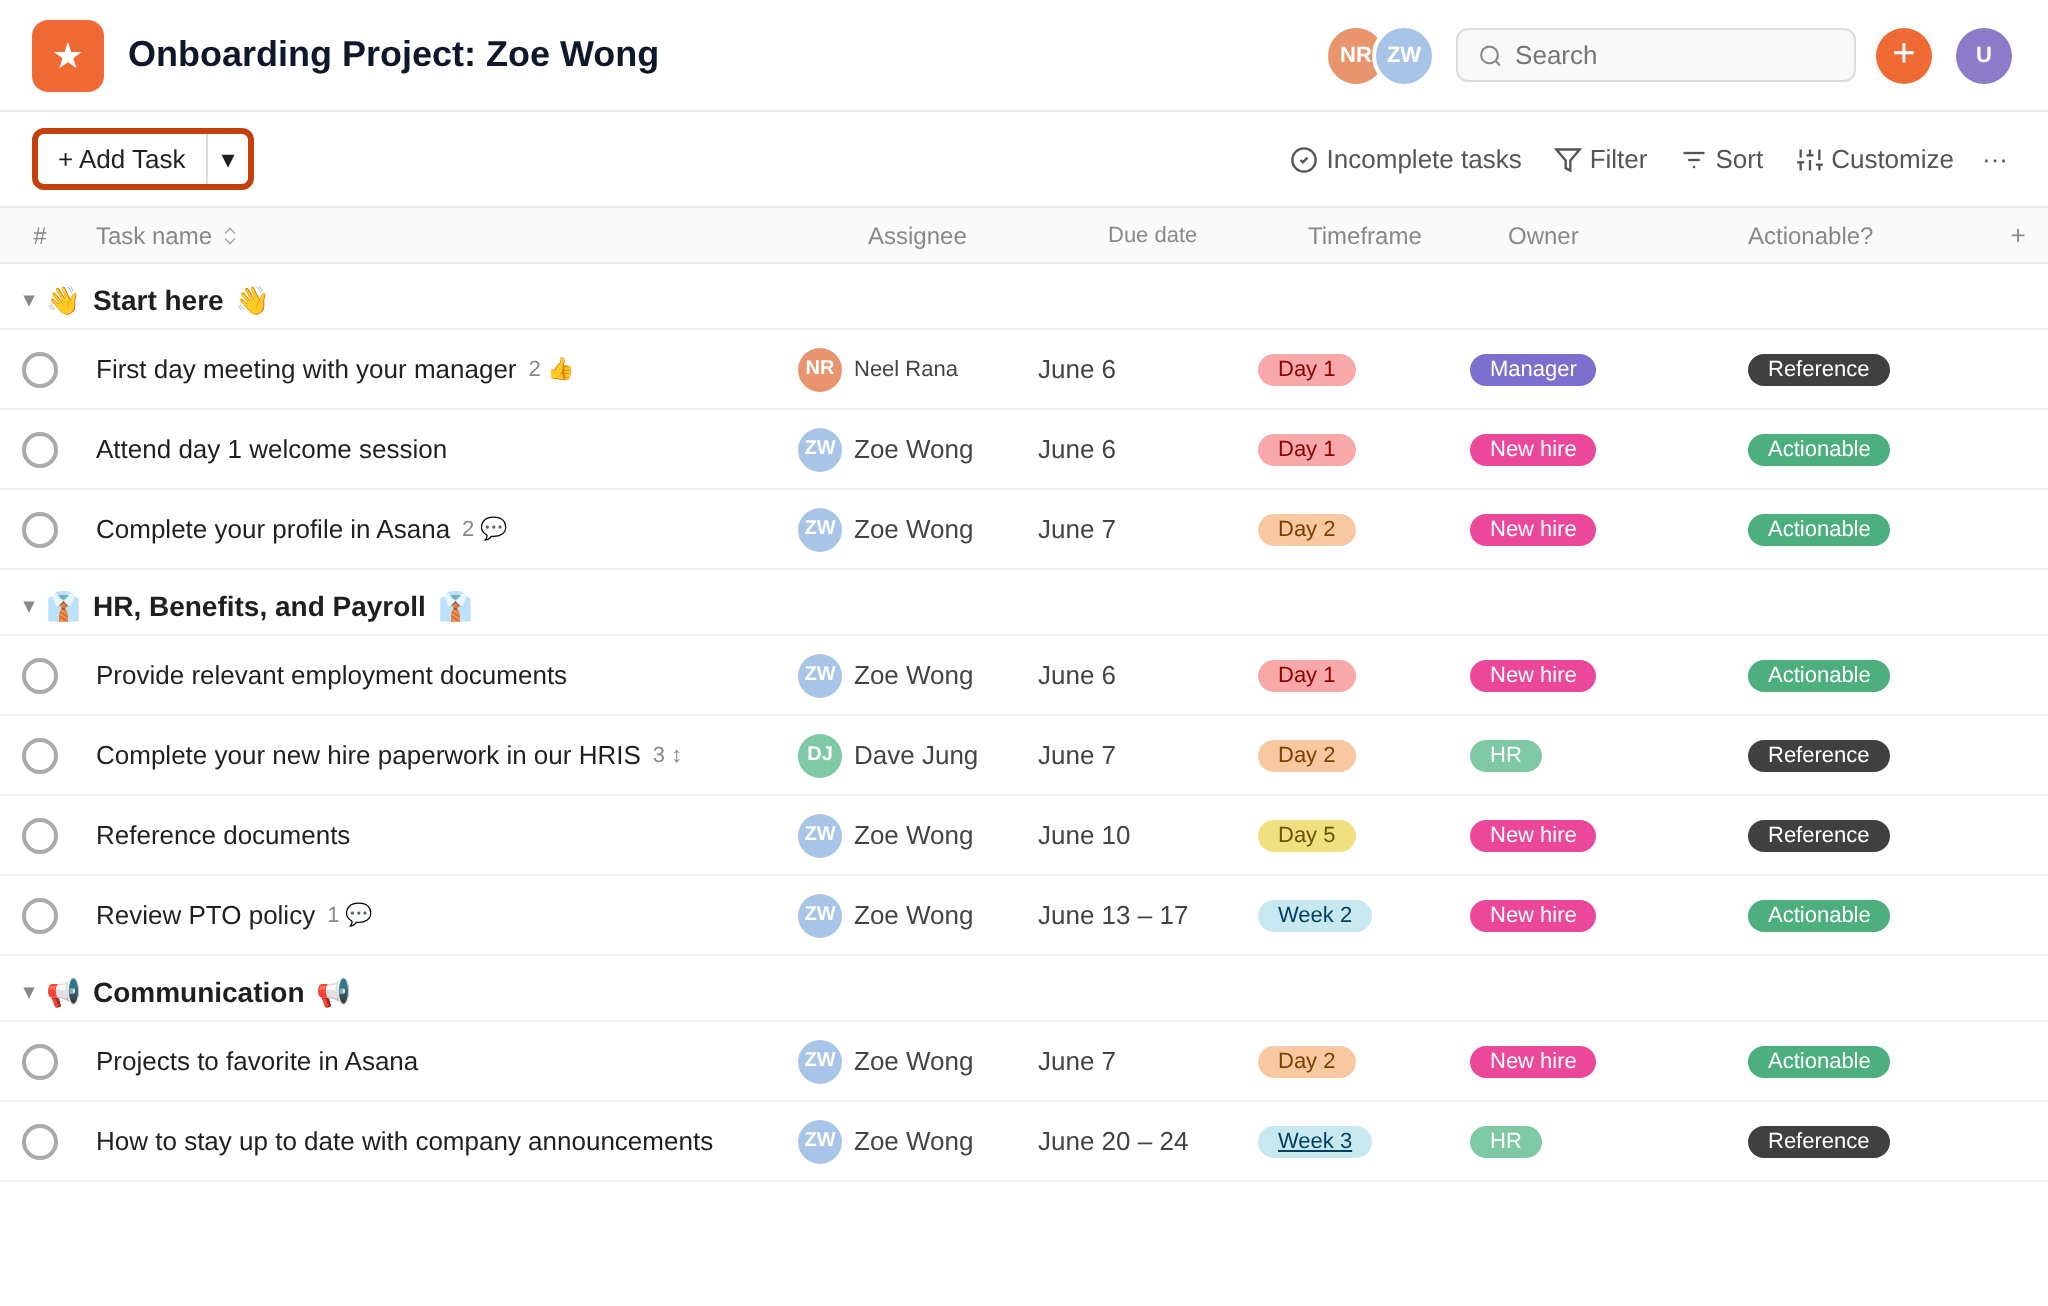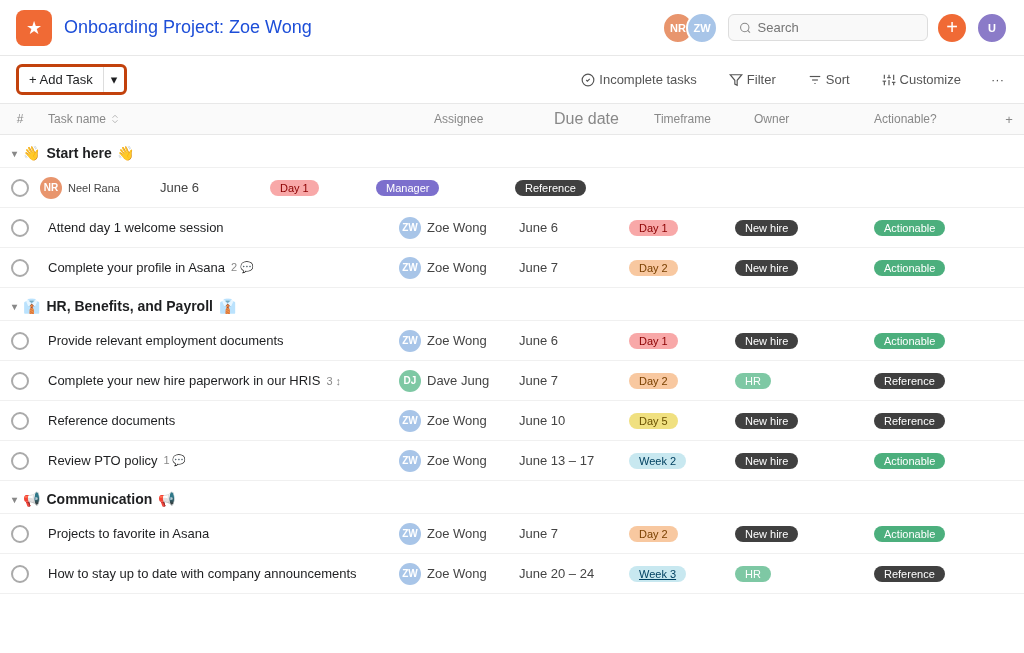--- a/index.html
+++ b/index.html
@@ -1,48 +1,48 @@
 <!DOCTYPE html>
 <html><head>
   <meta charset="utf-8">
   <style>
     * { box-sizing: border-box; margin: 0; padding: 0; }
     body { font-family: -apple-system, BlinkMacSystemFont, 'Segoe UI', sans-serif; background: #fff; color: #1e1f21; font-size: 13px; }
 
     
     .header { display: flex; align-items: center; padding: 8px 16px; border-bottom: 1px solid #e8e8e8; height: 56px; gap: 12px; }
     .app-icon { width: 36px; height: 36px; background: #f06a35; border-radius: 8px; display: flex; align-items: center; justify-content: center; color: white; font-size: 18px; flex-shrink: 0; }
-    .project-title { font-size: 18px; font-weight: 400; color: #1d4ed8; flex: 1; }
+    .project-title { font-size: 18px; font-weight: 700; color: #0f172a; flex: 1; }
     .header-right { display: flex; align-items: center; gap: 10px; margin-left: auto; }
     .avatar-group { display: flex; }
     .avatar { width: 32px; height: 32px; border-radius: 50%; background: #ccc; border: 2px solid white; overflow: hidden; display: flex; align-items: center; justify-content: center; font-size: 11px; font-weight: 600; color: #fff; }
     .avatar:nth-child(2) { margin-left: -8px; }
     .avatar-neel { background: #e8956d; }
     .avatar-zoe { background: #a8c5e8; }
     .avatar-user { background: #8b7bc8; }
     .search-bar { display: flex; align-items: center; border: 1px solid #ddd; border-radius: 6px; padding: 5px 10px; gap: 6px; width: 200px; background: #f9f9f9; }
     .search-bar input { border: none; background: transparent; outline: none; font-size: 13px; width: 100%; color: #555; }
     .add-btn { width: 28px; height: 28px; background: #f06a35; border-radius: 50%; display: flex; align-items: center; justify-content: center; color: white; font-size: 20px; cursor: pointer; font-weight: 300; }
 
     
     .toolbar { display: flex; align-items: center; padding: 8px 16px; border-bottom: 1px solid #e8e8e8; gap: 8px; }
     .add-task-btn { display: flex; align-items: center; border: 3px solid #c2410c; border-radius: 6px; overflow: hidden; font-size: 13px; }
     .add-task-main { padding: 5px 10px; cursor: pointer; display: flex; align-items: center; gap: 4px; }
     .add-task-dropdown { padding: 5px 7px; border-left: 1px solid #ddd; cursor: pointer; }
-    .toolbar-right { margin-left: auto; display: flex; align-items: center; gap: 20px; }
+    .toolbar-right { margin-left: auto; display: flex; align-items: center; gap: 4px; }
     .toolbar-btn { display: flex; align-items: center; gap: 4px; font-size: 13px; color: #555; cursor: pointer; padding: 4px 6px; border-radius: 4px; }
     .more-btn { color: #555; cursor: pointer; padding: 4px; }
 
     
     .table-container { overflow-y: auto; height: calc(100vh - 115px); }
     .table-header { display: flex; align-items: center; border-bottom: 1px solid #e8e8e8; padding: 6px 0; background: #fafafa; position: sticky; top: 0; z-index: 10; }
     .col-hash { width: 40px; text-align: center; color: #888; font-size: 12px; flex-shrink: 0; }
     .col-task { flex: 1; padding: 0 8px; color: #888; font-size: 12px; display: flex; align-items: center; gap: 4px; }
     .col-assignee { width: 120px; color: #888; font-size: 12px; flex-shrink: 0; }
-    .col-due { width: 100px; color: #888; font-size: 16px; flex-shrink: 0; }
+    .col-due { width: 100px; color: #888; font-size: 11px; flex-shrink: 0; }
     .col-timeframe { width: 100px; color: #888; font-size: 12px; flex-shrink: 0; }
     .col-owner { width: 120px; color: #888; font-size: 12px; flex-shrink: 0; }
     .col-actionable { width: 120px; color: #888; font-size: 12px; flex-shrink: 0; }
     .col-add { width: 30px; flex-shrink: 0; text-align: center; color: #888; }
 
     
     .section-header { display: flex; align-items: center; padding: 10px 0 6px 12px; font-weight: 600; font-size: 14px; cursor: pointer; gap: 6px; border-bottom: 1px solid #f0f0f0; }
 
     
     .task-row { display: flex; align-items: center; border-bottom: 1px solid #f0f0f0; min-height: 40px; }
@@ -59,21 +59,21 @@
     .task-add { width: 30px; flex-shrink: 0; }
 
     
     .tag { display: inline-block; padding: 2px 10px; border-radius: 12px; font-size: 11px; font-weight: 500; }
     .tag-day1 { background: #f8a8a8; color: #8b0000; }
     .tag-day2 { background: #f8c8a0; color: #7a4000; }
     .tag-day5 { background: #f0e080; color: #6a5000; }
     .tag-week2 { background: #c8e8f0; color: #004060; }
     .tag-week3 { background: #c8e8f0; color: #004060; text-decoration: underline; }
     .tag-manager { background: #7c6fcd; color: #fff; }
-    .tag-newhire { background: #404040; color: #fff; }
+    .tag-newhire { background: #ec4899; color: #fff; }
     .tag-hr { background: #7ec8a4; color: #fff; }
     .tag-reference { background: #404040; color: #fff; }
     .tag-actionable { background: #4caf7d; color: #fff; }
   </style>
 </head>
 <body>
 
 <div class="header">
   <div class="app-icon">
     <span>★</span>
@@ -162,20 +162,24 @@
 <div class="section-header">
     <span style="font-size:10px;color:#888;">▾</span>
     <span>👋</span>
     <span style="font-weight:600;">Start here</span>
     <span>👋</span>
   </div>
     <div class="task-row">
       <div class="task-check">
         <div class="check-circle"></div>
       </div>
+      <div class="task-name">
+        <span>First day meeting with your manager</span>
+        <span class="task-badge">2 👍</span>
+      </div>
       <div class="task-assignee">
         <div class="assignee-avatar" style="background:#e8956d;">NR</div>
         <span style="font-size:11px;color:#444;">Neel Rana</span>
       </div>
       <div class="task-due">June 6</div>
       <div class="task-timeframe">
         <span class="tag tag-day1">Day 1</span>
       </div>
       <div class="task-owner">
         <span class="tag tag-manager">Manager</span>

